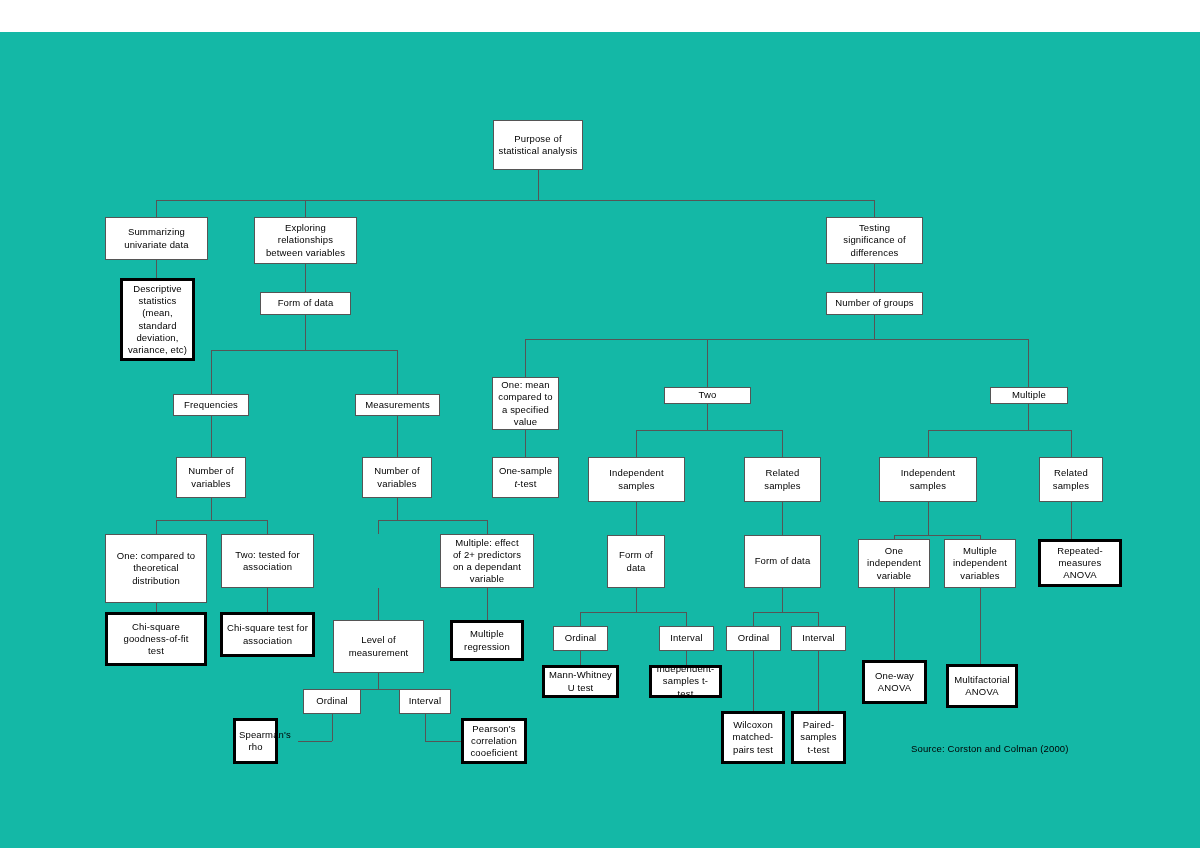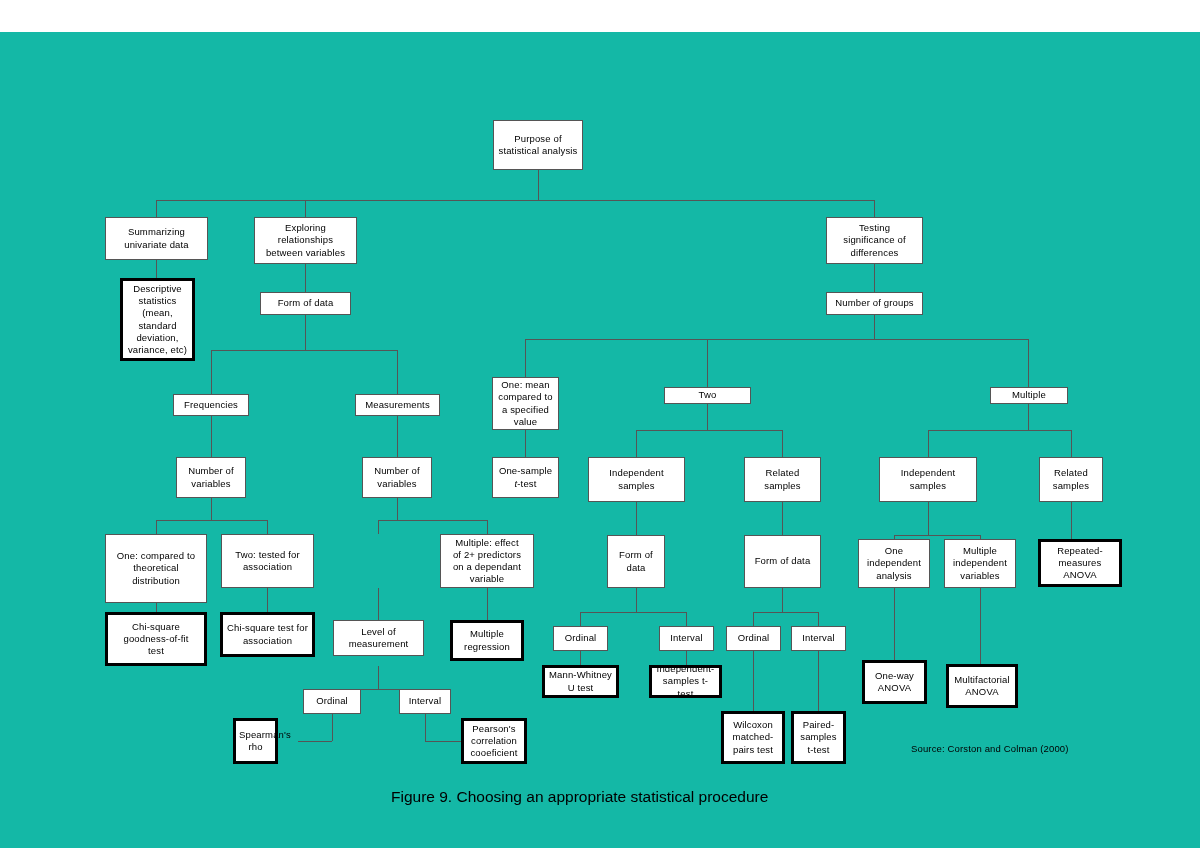--- a/index.html
+++ b/index.html
@@ -275,21 +275,21 @@
   <div class="node" style="left:607px; top:503px; width:58px; height:53px;">
       <span class="txt">Form of
 data</span>
     </div>
   <div class="node" style="left:744px; top:503px; width:77px; height:53px;">
       <span class="txt">Form of data</span>
     </div>
   <div class="node" style="left:858px; top:507px; width:72px; height:49px;">
       <span class="txt">One
 independent
-analysis</span>
+variable</span>
     </div>
   <div class="node" style="left:944px; top:507px; width:72px; height:49px;">
       <span class="txt">Multiple
 independent
 variables</span>
     </div>
   <div class="node bold" style="left:1038px; top:507px; width:84px; height:48px;">
       <span class="txt">Repeated-
 measures
 ANOVA</span>
@@ -297,21 +297,21 @@
 
   <div class="node bold" style="left:105px; top:580px; width:102px; height:54px;">
       <span class="txt">Chi-square
 goodness-of-fit
 test</span>
     </div>
   <div class="node bold" style="left:220px; top:580px; width:95px; height:45px;">
       <span class="txt">Chi-square test for
 association</span>
     </div>
-  <div class="node" style="left:333px; top:588px; width:91px; height:36px;">
+  <div class="node" style="left:333px; top:588px; width:91px; height:53px;">
       <span class="txt">Level of
 measurement</span>
     </div>
   <div class="node bold" style="left:450px; top:588px; width:74px; height:41px;">
       <span class="txt">Multiple
 regression</span>
     </div>
 
   <div class="node" style="left:553px; top:594px; width:55px; height:25px;">
       <span class="txt">Ordinal</span>
@@ -366,15 +366,14 @@
   <div class="node bold" style="left:862px; top:628px; width:65px; height:44px;">
       <span class="txt">One-way
 ANOVA</span>
     </div>
   <div class="node bold" style="left:946px; top:632px; width:72px; height:44px;">
       <span class="txt">Multifactorial
 ANOVA</span>
     </div>
 
   <div class="source" style="left:911px; top:711px;">Source: Corston and Colman (2000)</div>
-  <div class="caption" style="left:391px; top:756px;">Figure 9. Choosing an appropriate statistical procedure</div>
 
 </div>
 
 </body></html>

